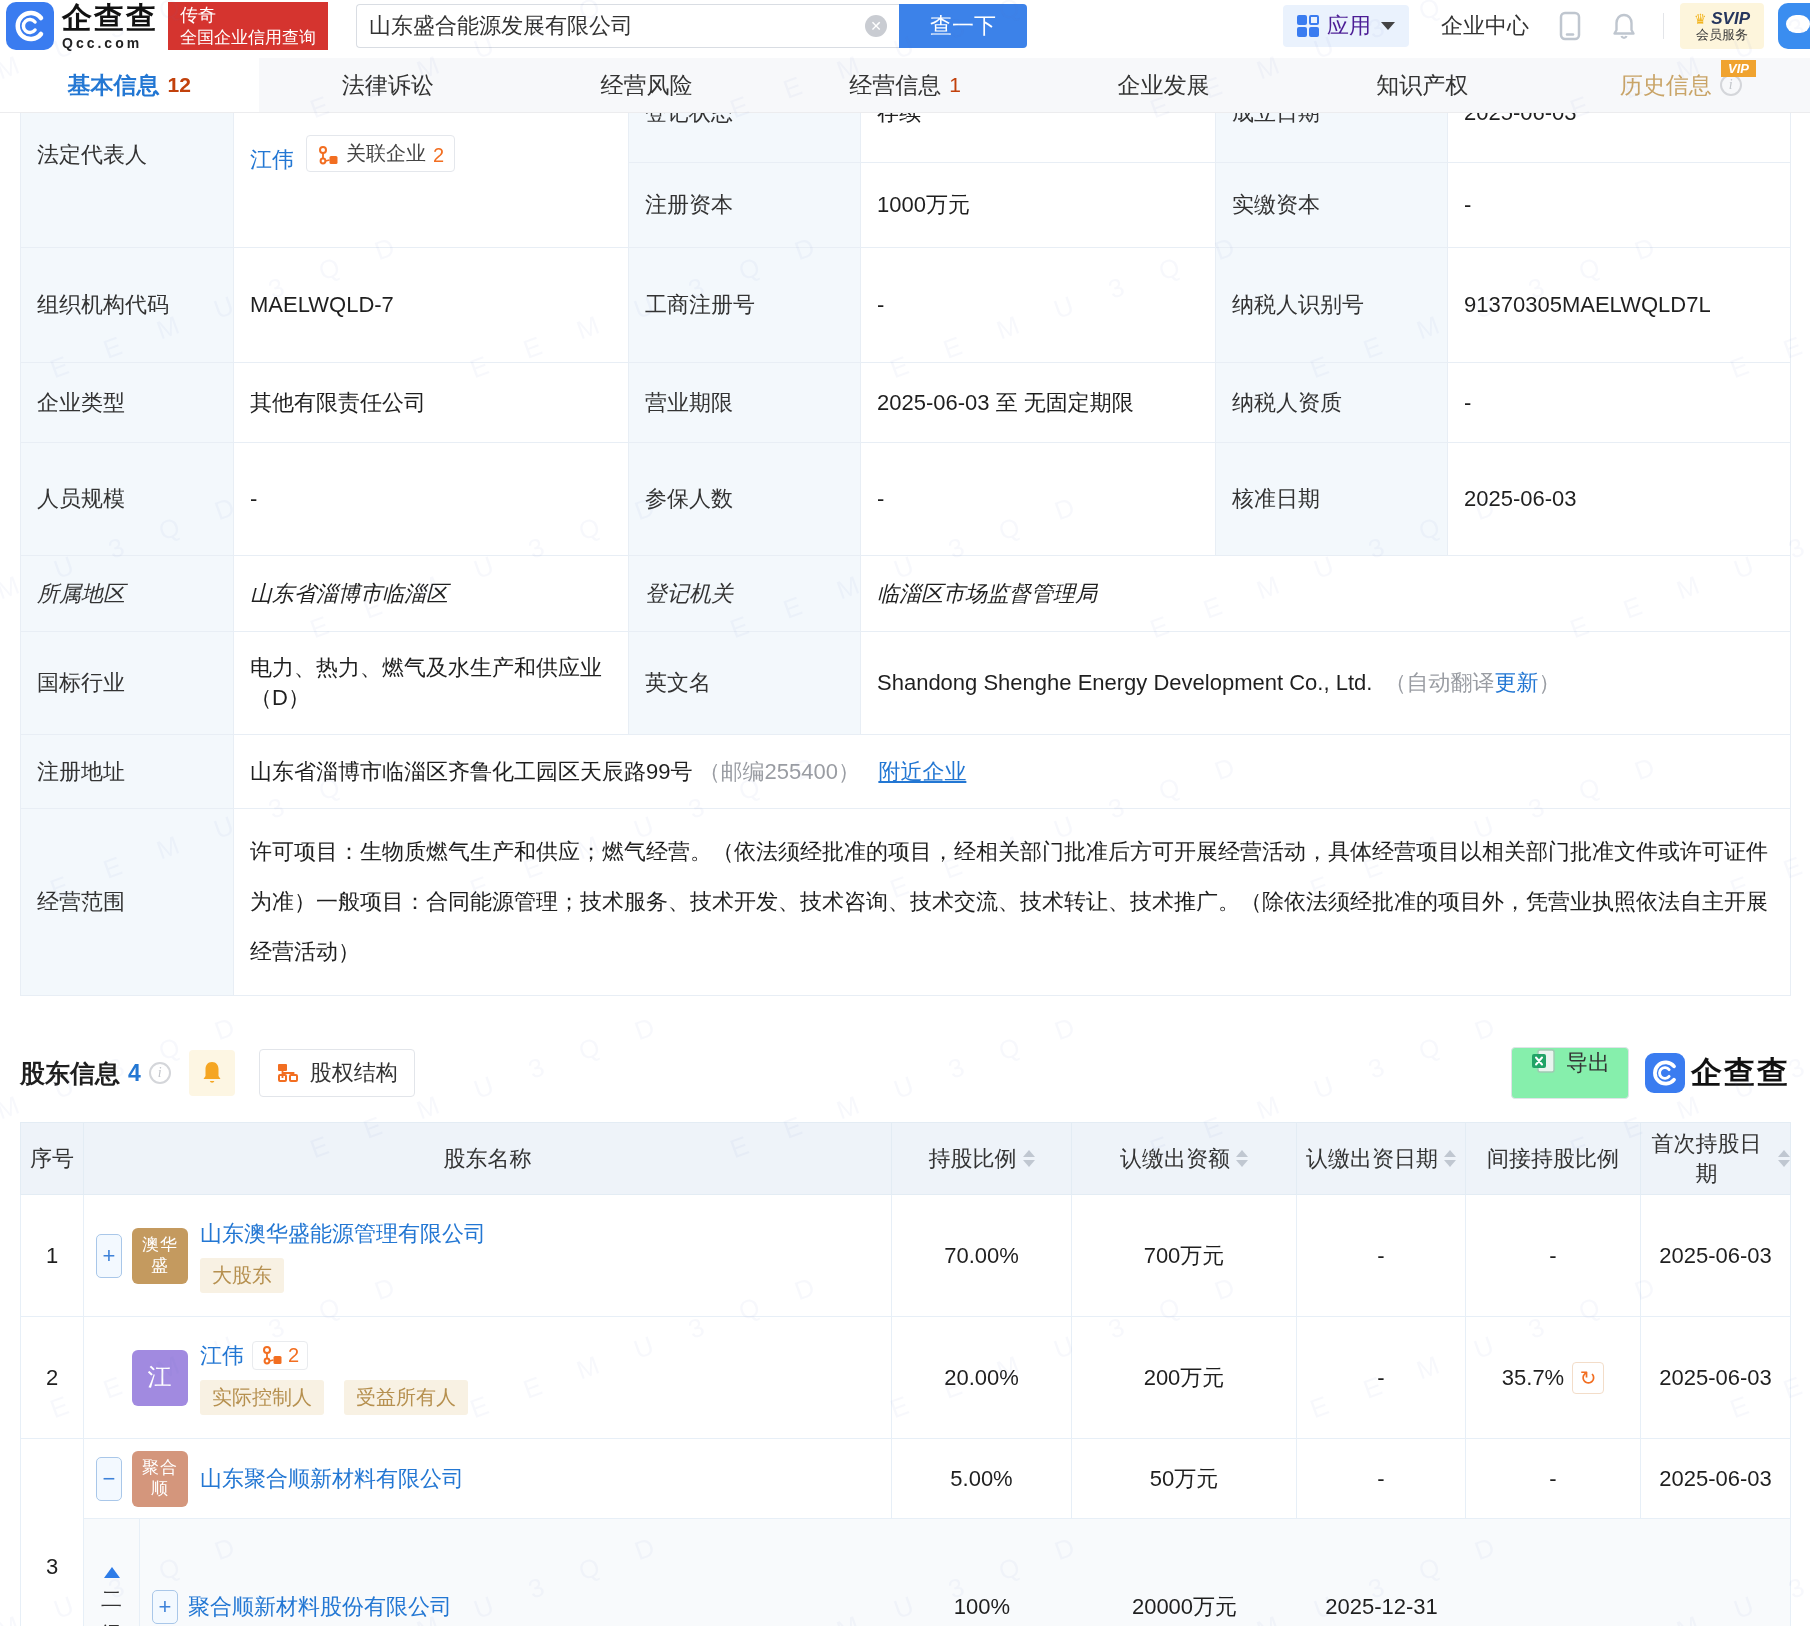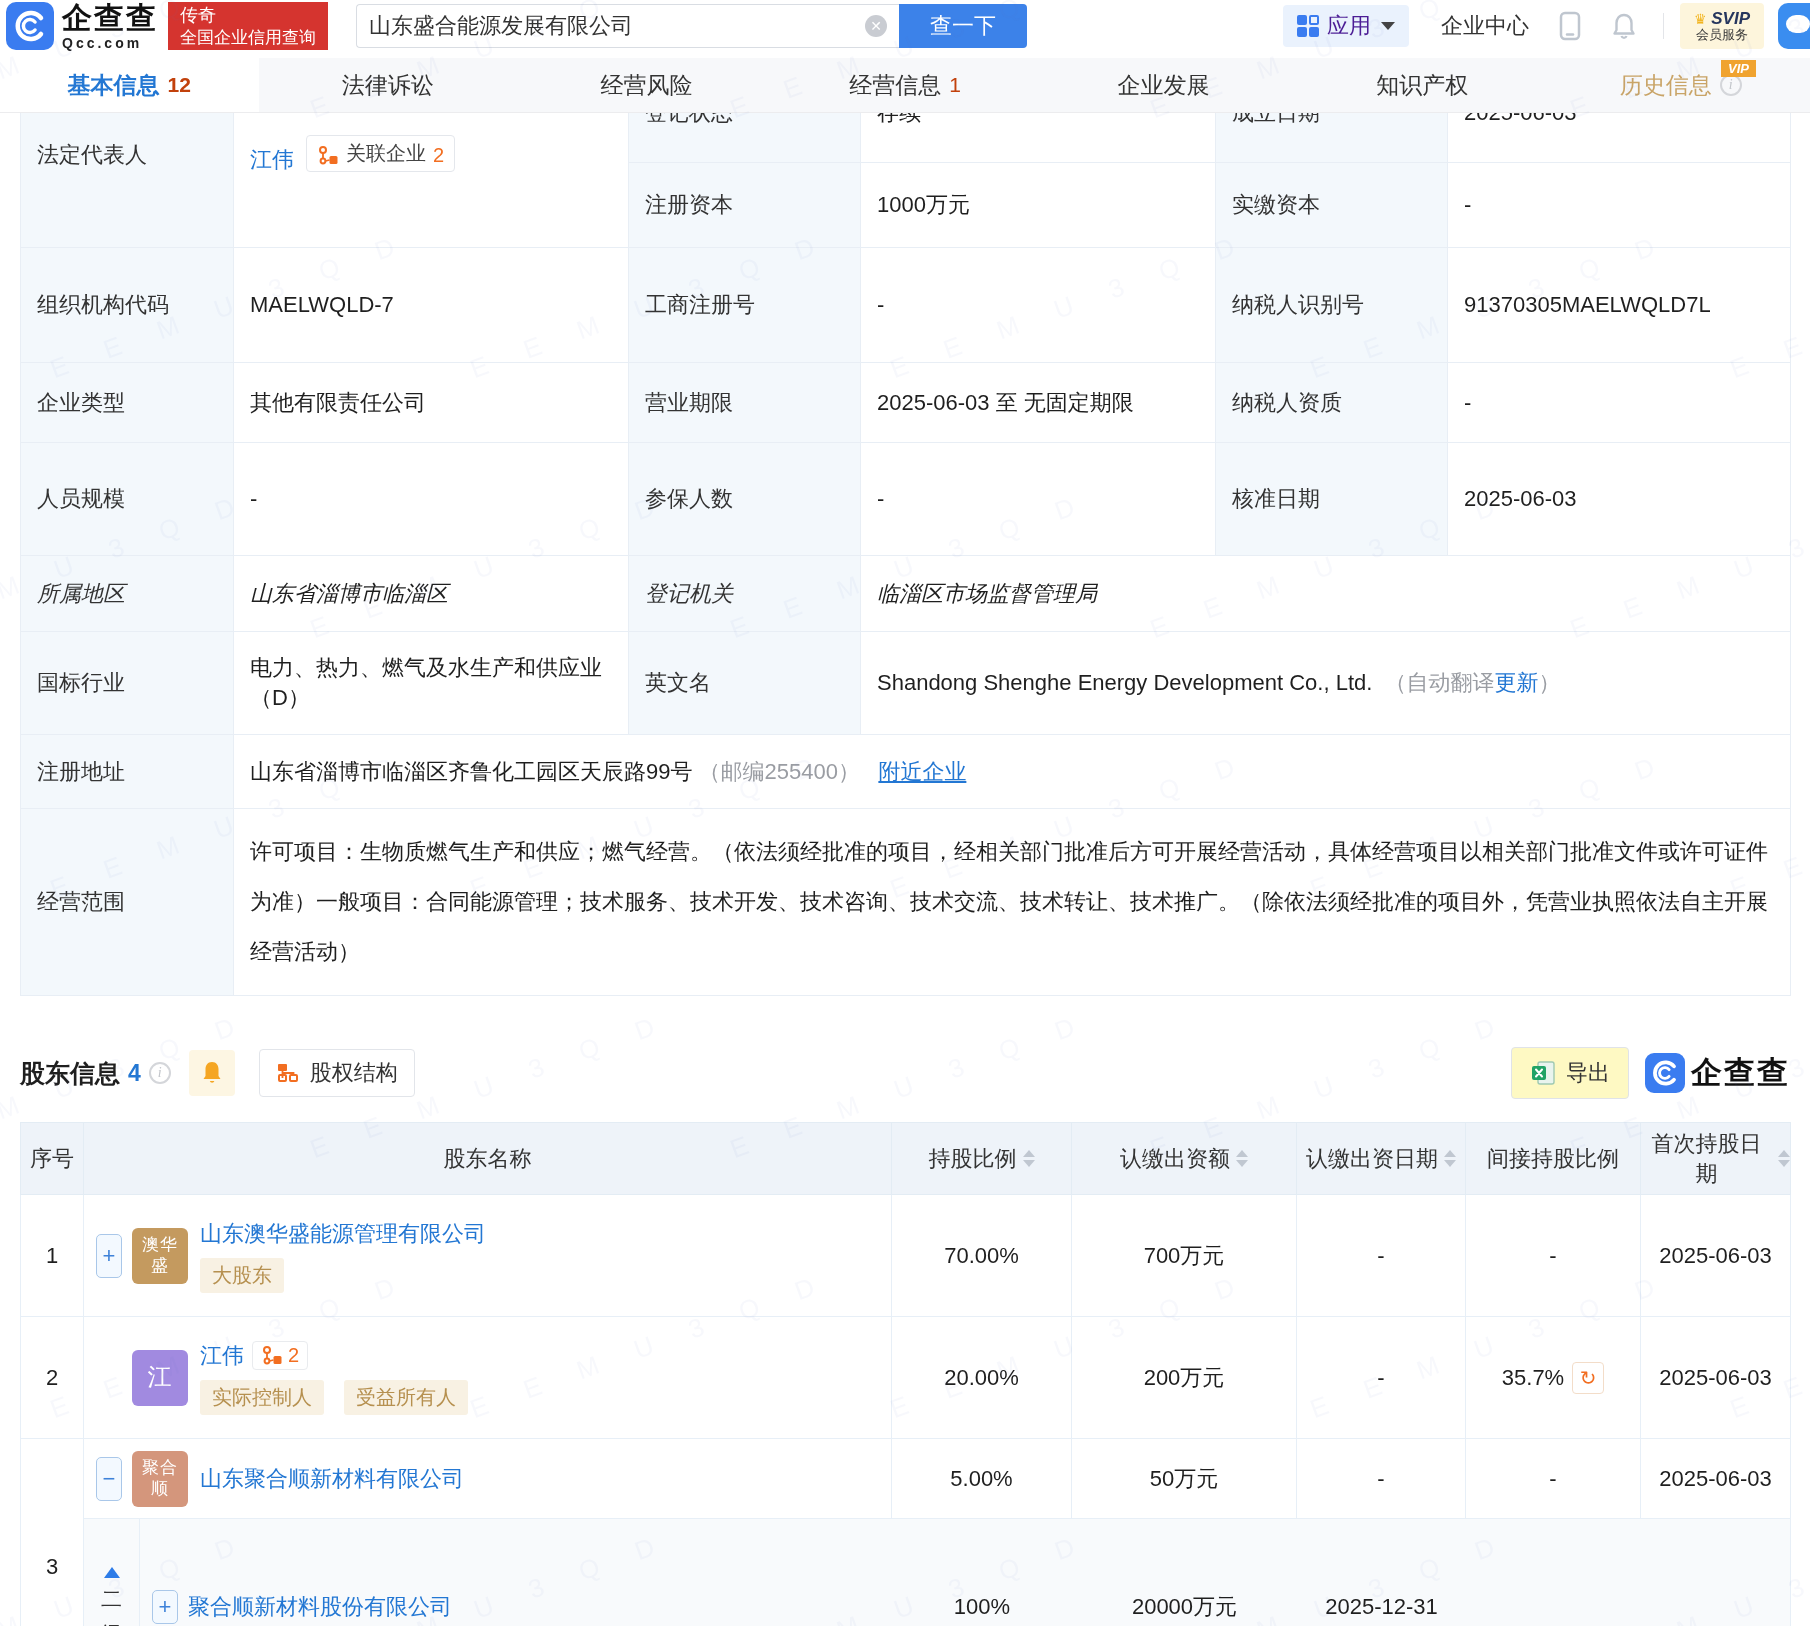--- a/index.html
+++ b/index.html
@@ -96,22 +96,22 @@
   
   .sh-head { margin-top:44px; height:66px; display:flex; align-items:center; padding:0 20px; }
   .sh-title { font-size:25px; font-weight:bold; color:#1f1f1f; }
   .sh-count { font-size:23px; font-weight:bold; color:#2377d3; margin-left:8px; }
   .bell-box { width:46px; height:46px; background:#fdf6e3; border-radius:4px; margin-left:18px;
     display:flex; align-items:center; justify-content:center; cursor:pointer; }
   .equity-btn { margin-left:24px; height:48px; border:1px solid #e2e5ea; border-radius:4px;
     background:#fff; display:inline-flex; align-items:center; gap:10px; padding:0 16px;
     font-size:22px; color:#333; cursor:pointer; font-family:inherit; }
   .sh-right { margin-left:auto; display:flex; align-items:center; }
-  .export-btn { height:52px; border:1px solid #e0e3e8; border-radius:4px; background:#fef9c3;
-    display:inline-flex; align-items:center; gap:10px; padding:0 18px; font-size:22px; color:#333;
+  .export-btn { height:52px; border:1px solid #e0e3e8; border-radius:4px; background:#86efac;
+    display:inline-flex; gap:10px; padding:0 18px; font-size:22px; color:#333;
     cursor:pointer; font-family:inherit; }
   .qcc-mini { display:flex; align-items:center; gap:6px; margin-left:16px; }
   .qcc-mini .ic { width:40px; height:40px; border-radius:9px; background:#3a7cf0;
     display:flex; align-items:center; justify-content:center; }
   .qcc-mini .tx { font-size:31px; font-weight:bold; color:#111; letter-spacing:2px; }
 
   
   table.sh { width:1770px; border-collapse:collapse; table-layout:fixed; margin:16px 20px 0; }
   table.sh th { background:#eef3f9; border:1px solid #e3ecf4; height:72px; font-weight:normal;
     font-size:22px; color:#333; }

